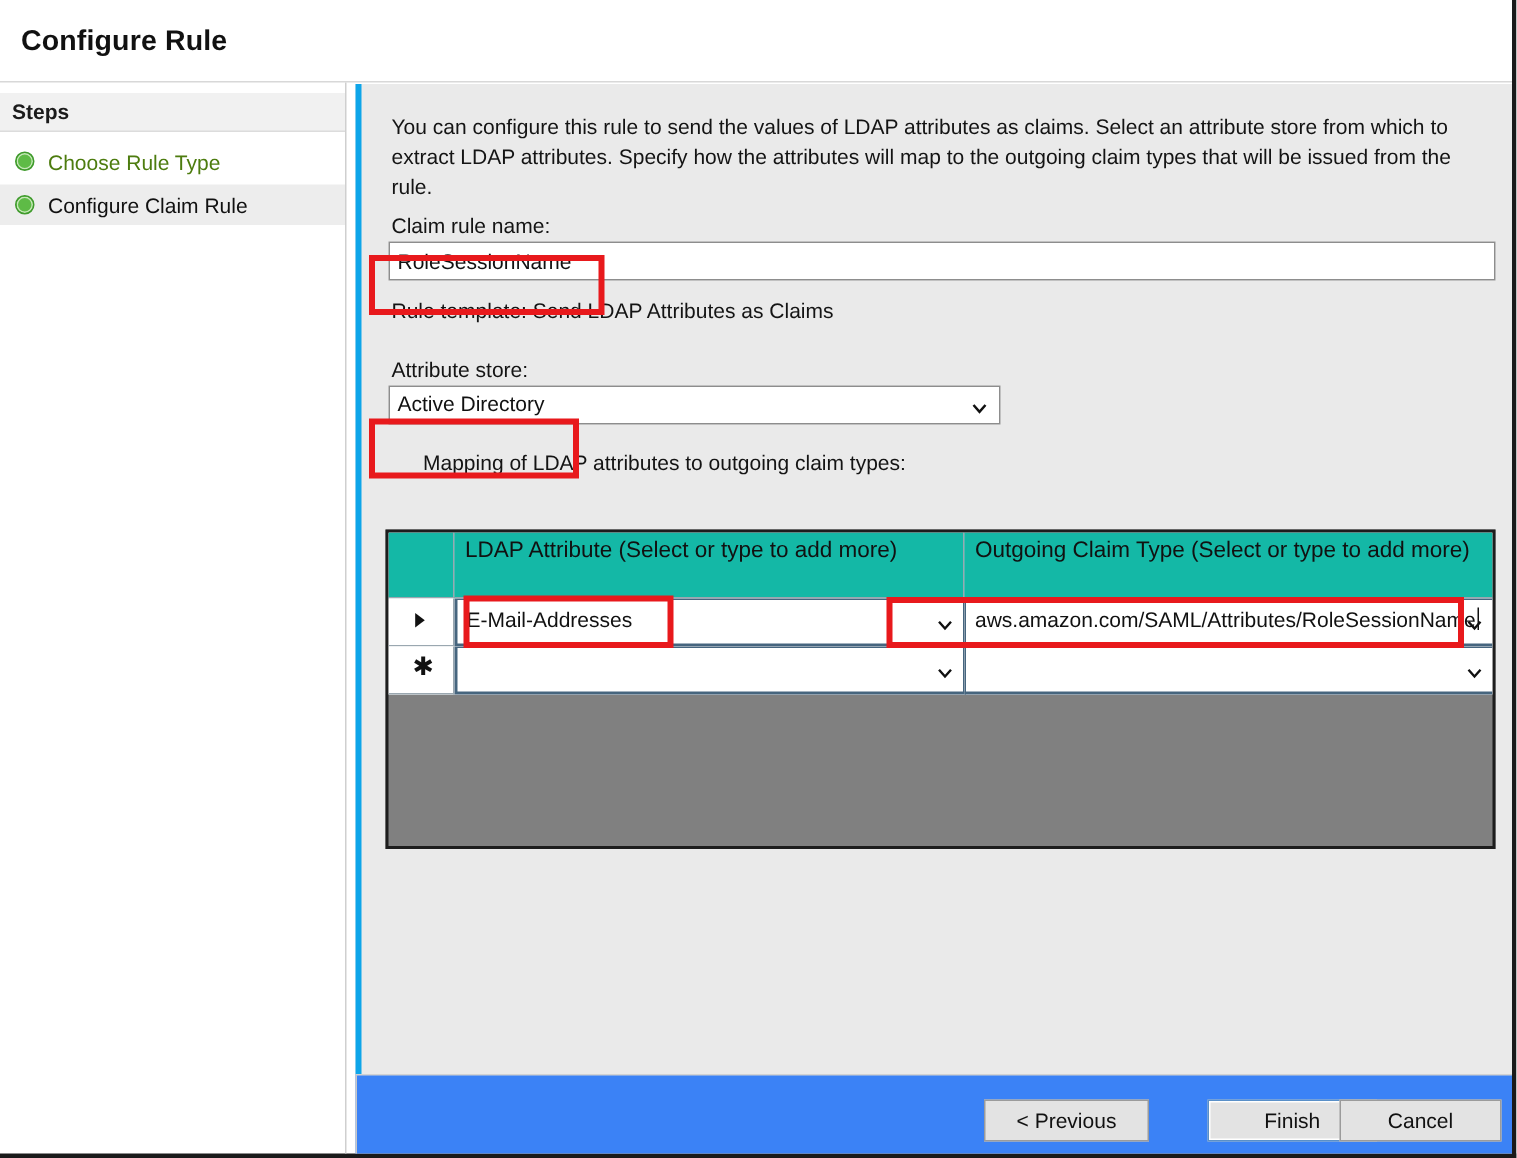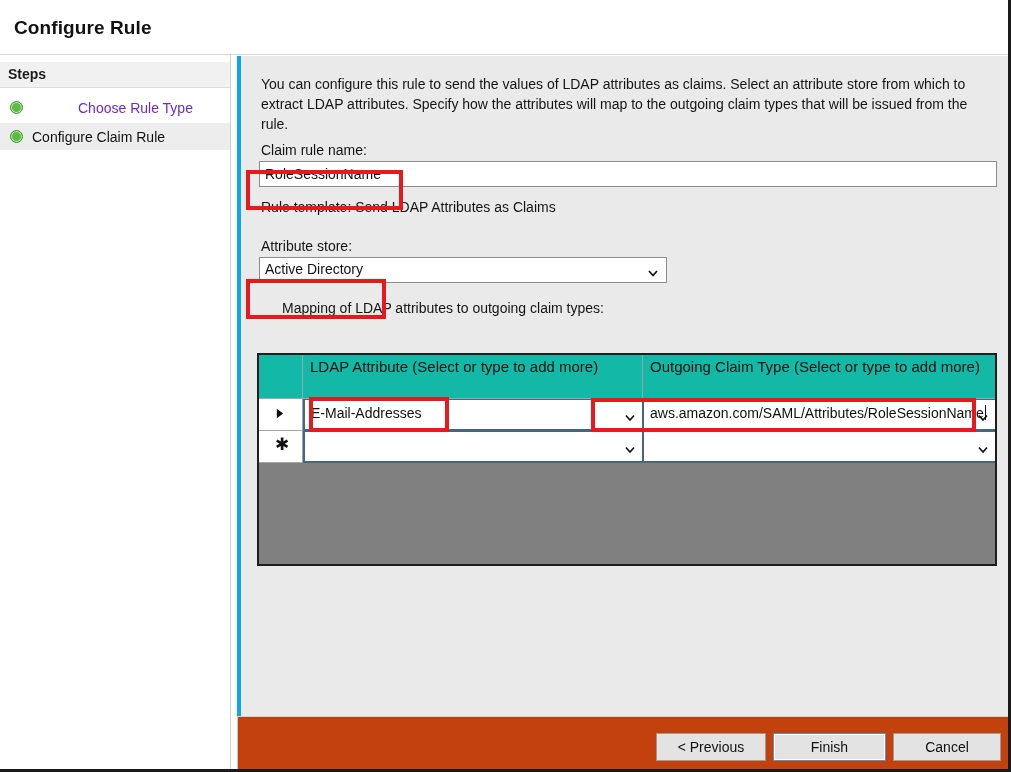--- a/index.html
+++ b/index.html
@@ -89,22 +89,21 @@
     background: #5ebb46;
     border: 1px solid #3f9a2c;
     box-shadow: inset 0 0 0 1px #c6e7b8;
     flex: 0 0 auto;
   }
   .step-label {
     font-size: 14px;
     color: #111111;
   }
   .step-label.link {
-    color: #6d28d9;
-    margin-left: 46px;
+    color: #4d7c0f;
   }
 
   #pane-divider {
     position: absolute;
     left: 230px;
     top: 55px;
     width: 1px;
     height: 717px;
     background: #cfcfcf;
   }
@@ -275,21 +274,21 @@
     margin-left: 1px;
   }
 
   
   #buttonbar {
     position: absolute;
     left: 237px;
     top: 716px;
     width: 771px;
     height: 56px;
-    background: #c2410c;
+    background: #3b82f6;
     border-top: 1px solid #d2d2d2;
     border-left: 1px solid #c8c8c8;
     box-sizing: border-box;
   }
   .wbtn {
     position: absolute;
     top: 16px;
     height: 28px;
     background: #e3e3e3;
     border: 1px solid #9b9b9b;
@@ -297,20 +296,21 @@
     font-family: "Liberation Sans", sans-serif;
     font-size: 14px;
     color: #111111;
     text-align: center;
     line-height: 26px;
     cursor: default;
   }
   .wbtn.default {
     border: 1px solid #5a90c8;
     box-shadow: inset 0 0 0 1px #ffffff;
+    margin-left: 32px;
   }
 
   
   .redbox {
     position: absolute;
     border: 4px solid #e8191c;
     box-sizing: border-box;
     pointer-events: none;
     z-index: 50;
   }

